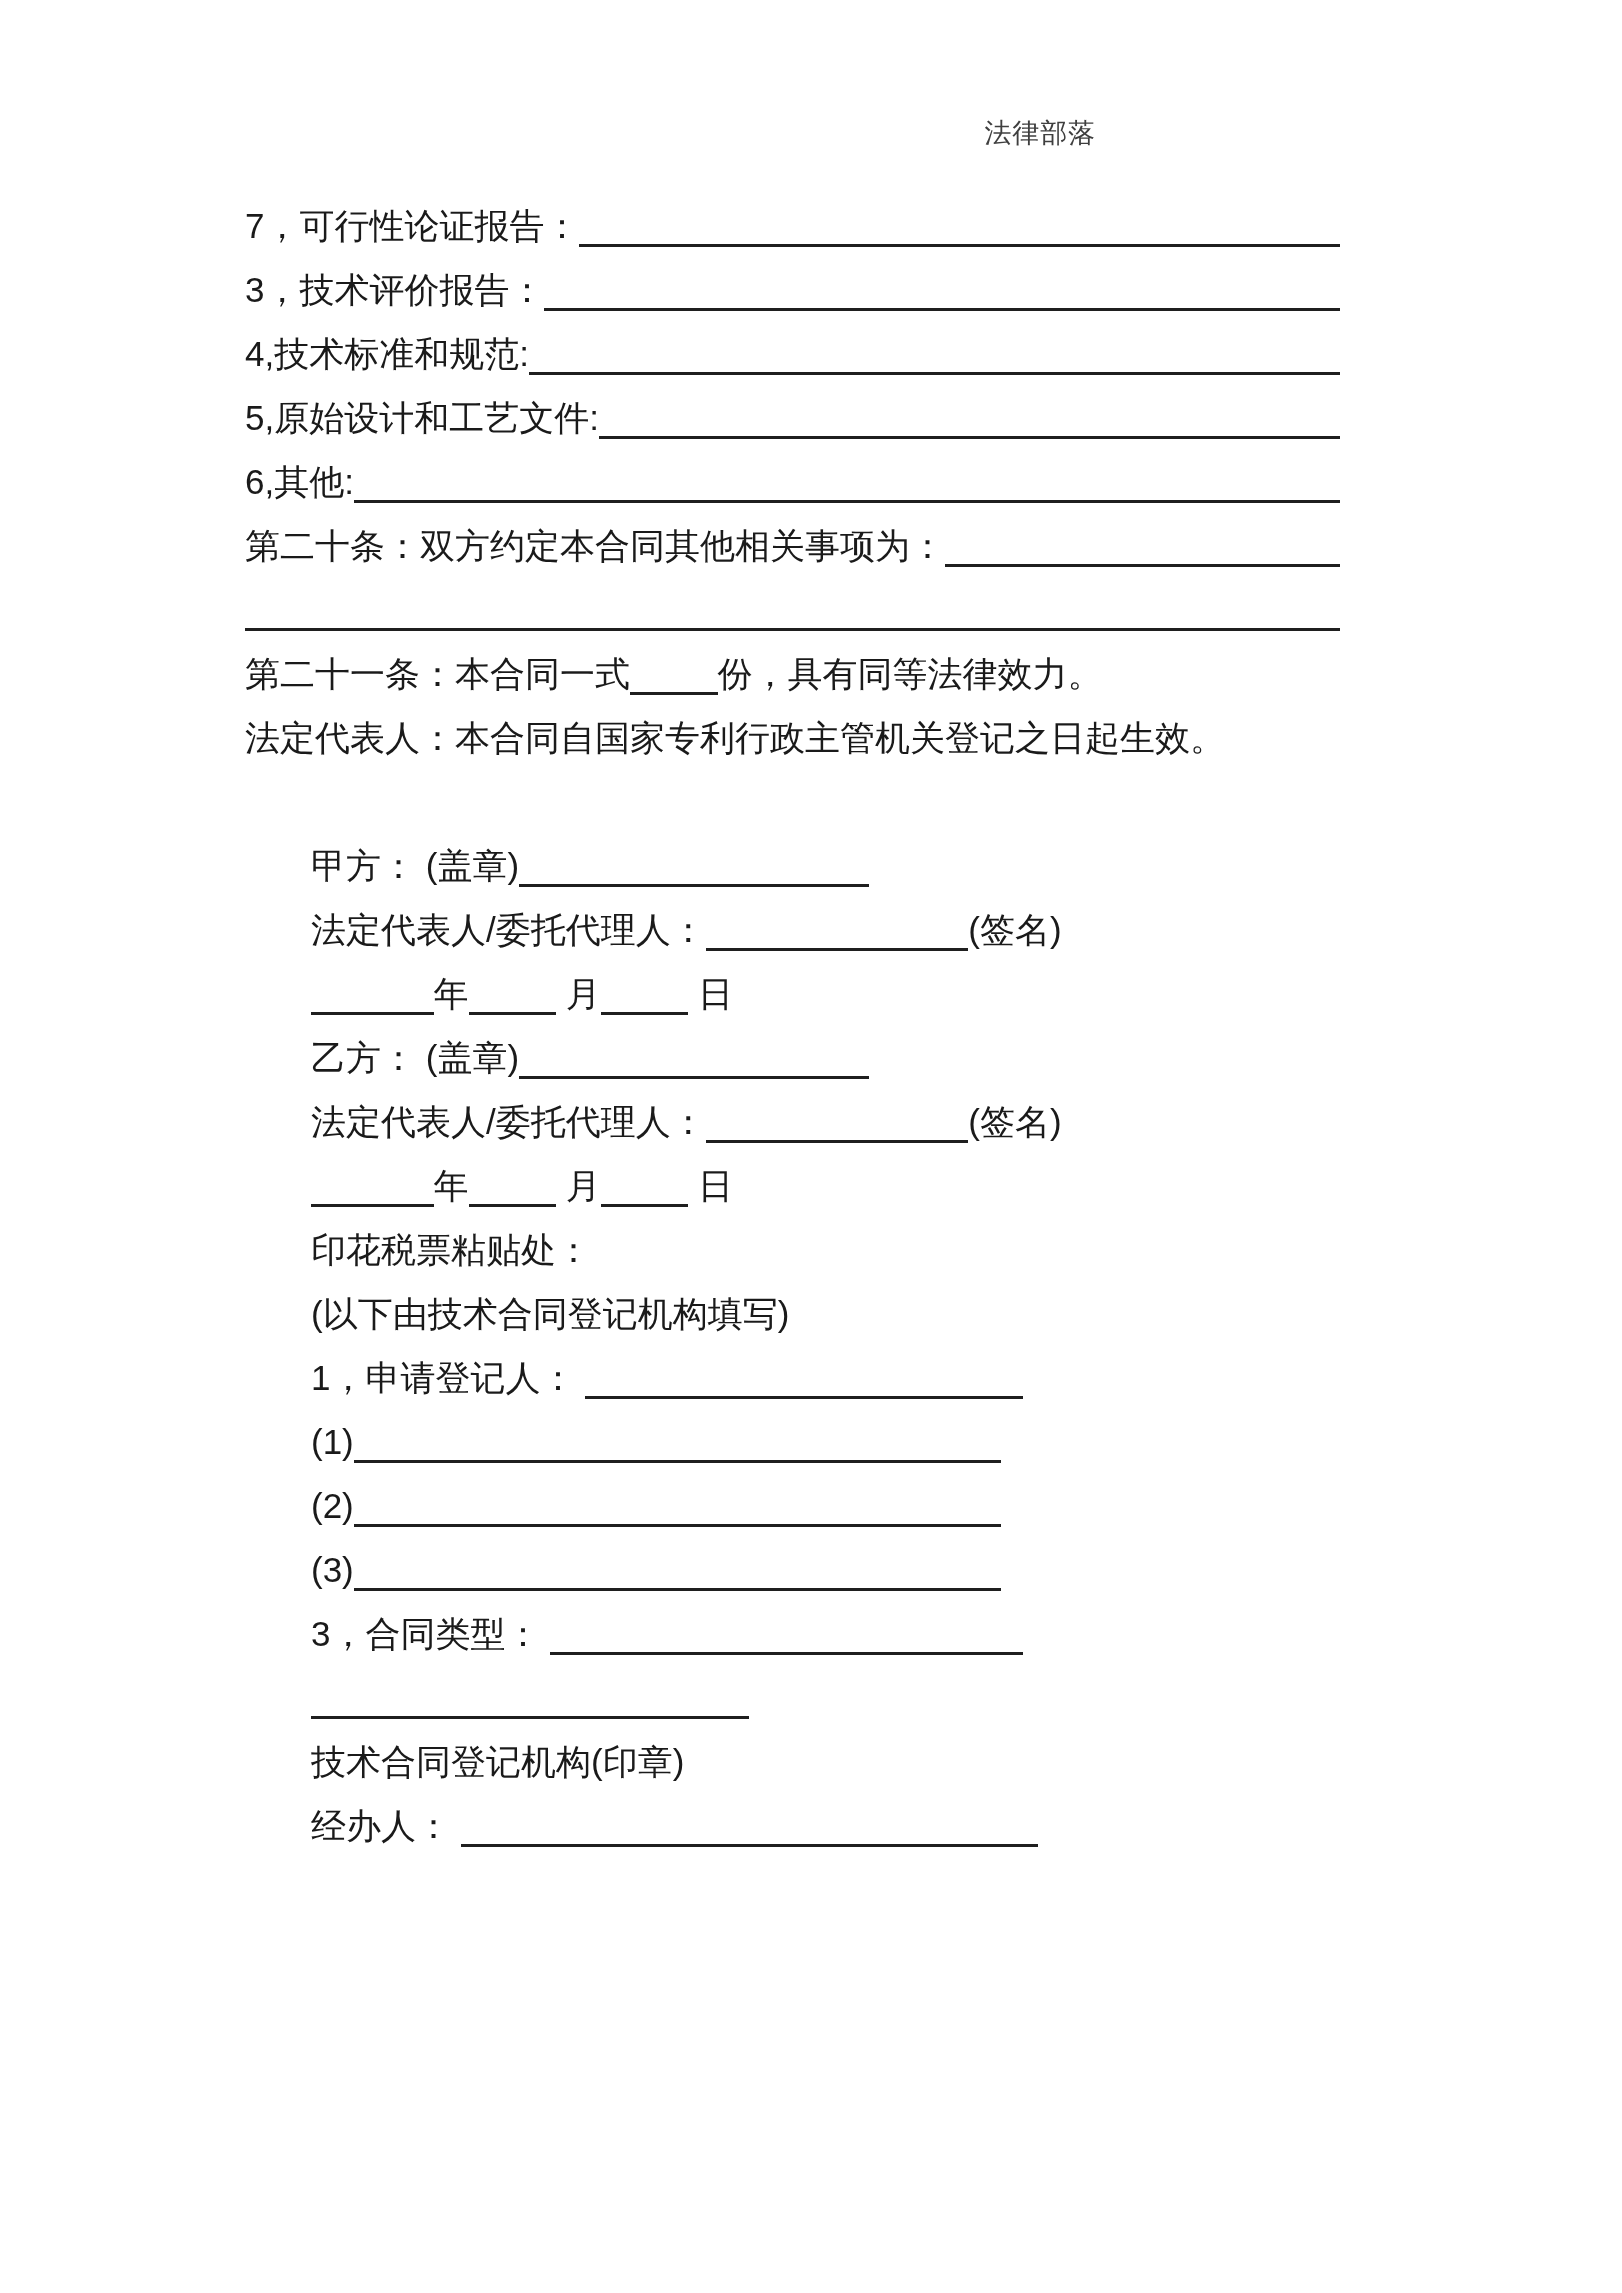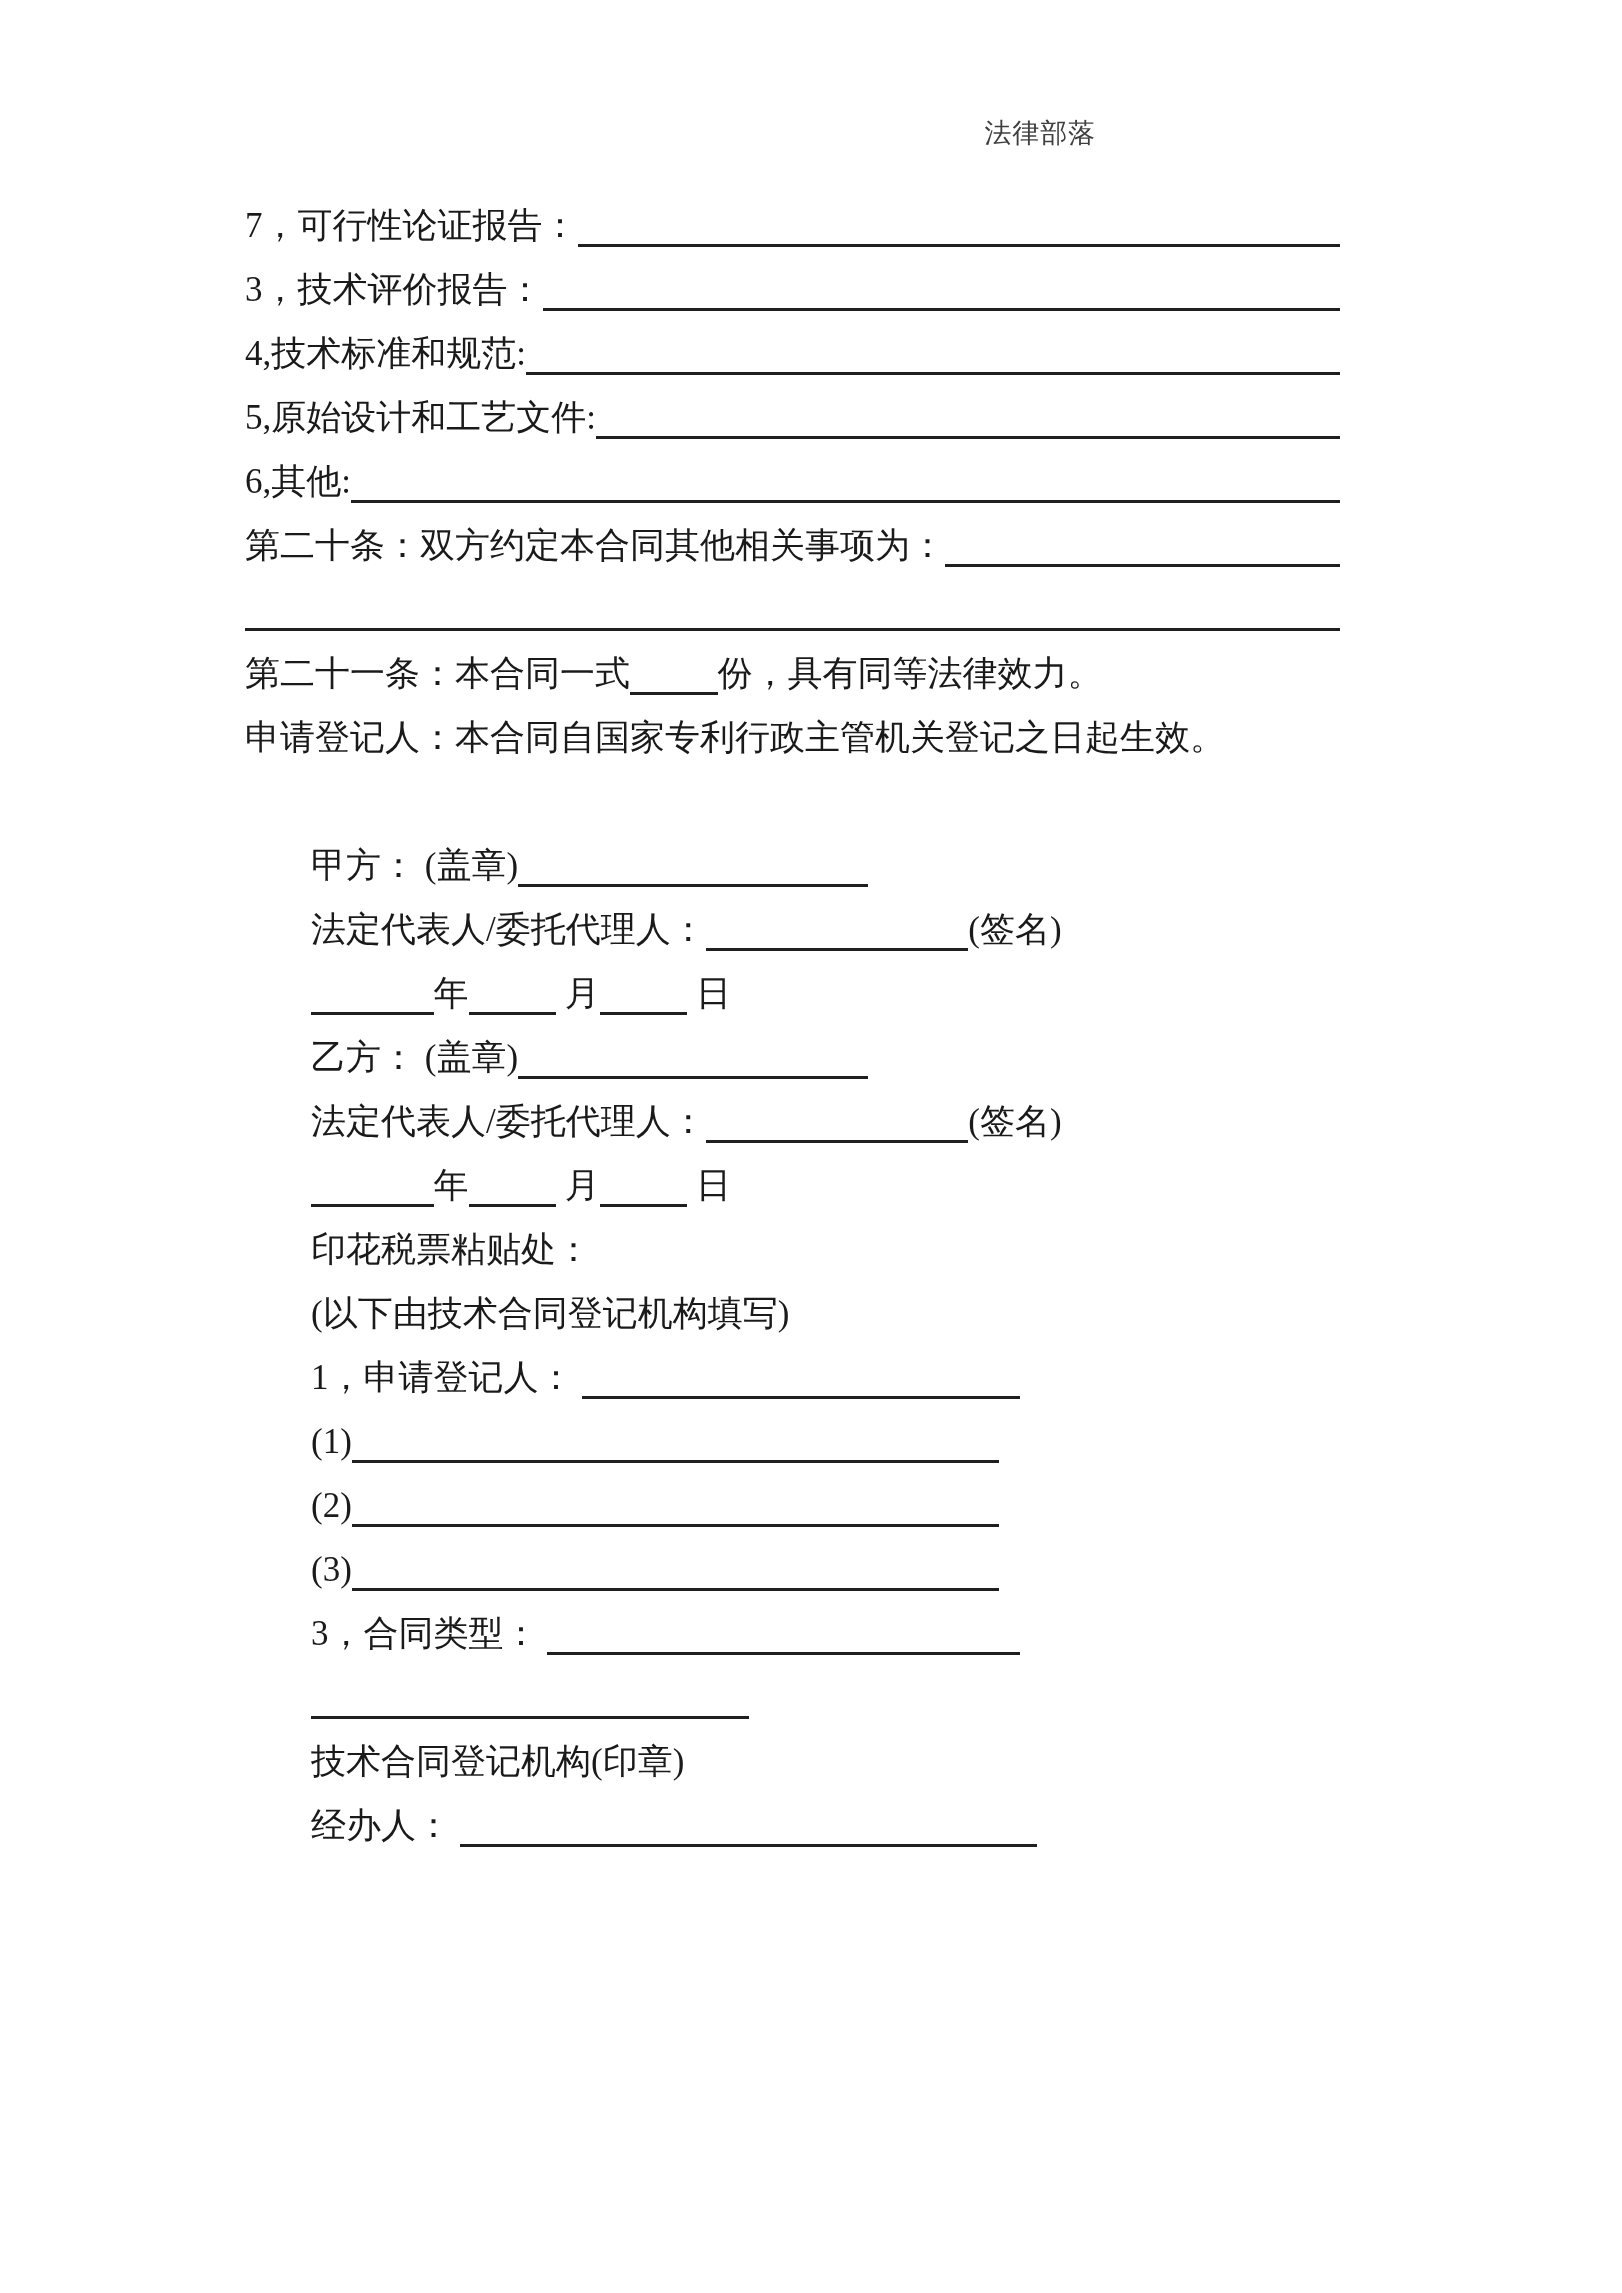--- a/index.html
+++ b/index.html
@@ -1,17 +1,17 @@
 <!DOCTYPE html>
 <html style="font-size:14.5px"><head>
 <meta charset="utf-8">
 <style>
   html,body{margin:0;padding:0;background:#ffffff;}
   .page{position:relative;width:1340px;height:2294px;background:#ffffff;overflow:hidden;
-        font-family:Liberation Serif, serif;color:#1a1a1a;}
+        font-family:Liberation Sans, sans-serif;color:#1a1a1a;}
   .watermark{position:absolute;top:115px;right:244px;font-size:27px;color:#3f3f3f;letter-spacing:0.9px;}
   .content{position:absolute;top:194px;left:245px;width:1133px;}
   .row{display:flex;height:64px;line-height:64px;font-size:35px;}
   .row.sub{padding-left:66px;}
   .lbl{white-space:pre;}
   .blank,.fill{align-self:flex-end;height:0;border-bottom:3.6px solid #1f1f1f;margin-bottom:11px;}
   .fill{flex:1 1 auto;}
 </style>
 </head>
 <body>
@@ -45,21 +45,21 @@
       </div>
       <div class="row main">
         <span class="fill"></span>
       </div>
       <div class="row main">
         <span class="lbl">第二十一条：本合同一式</span>
         <span class="blank" style="width: 2.5em;"></span>
         <span class="lbl">份，具有同等法律效力。</span>
       </div>
       <div class="row main">
-        <span class="lbl">申请登记人：本合同自国家专利行政主管机关登记之日起生效。</span>
+        <span class="lbl">法定代表人：本合同自国家专利行政主管机关登记之日起生效。</span>
       </div>
       <div class="row spacer"></div>
       <div class="row sub">
         <span class="lbl">甲方： (盖章)</span>
         <span class="blank" style="width: 10em;"></span>
       </div>
       <div class="row sub">
         <span class="lbl">法定代表人/委托代理人：</span>
         <span class="blank" style="width: 7.5em;"></span>
         <span class="lbl">(签名)</span>

